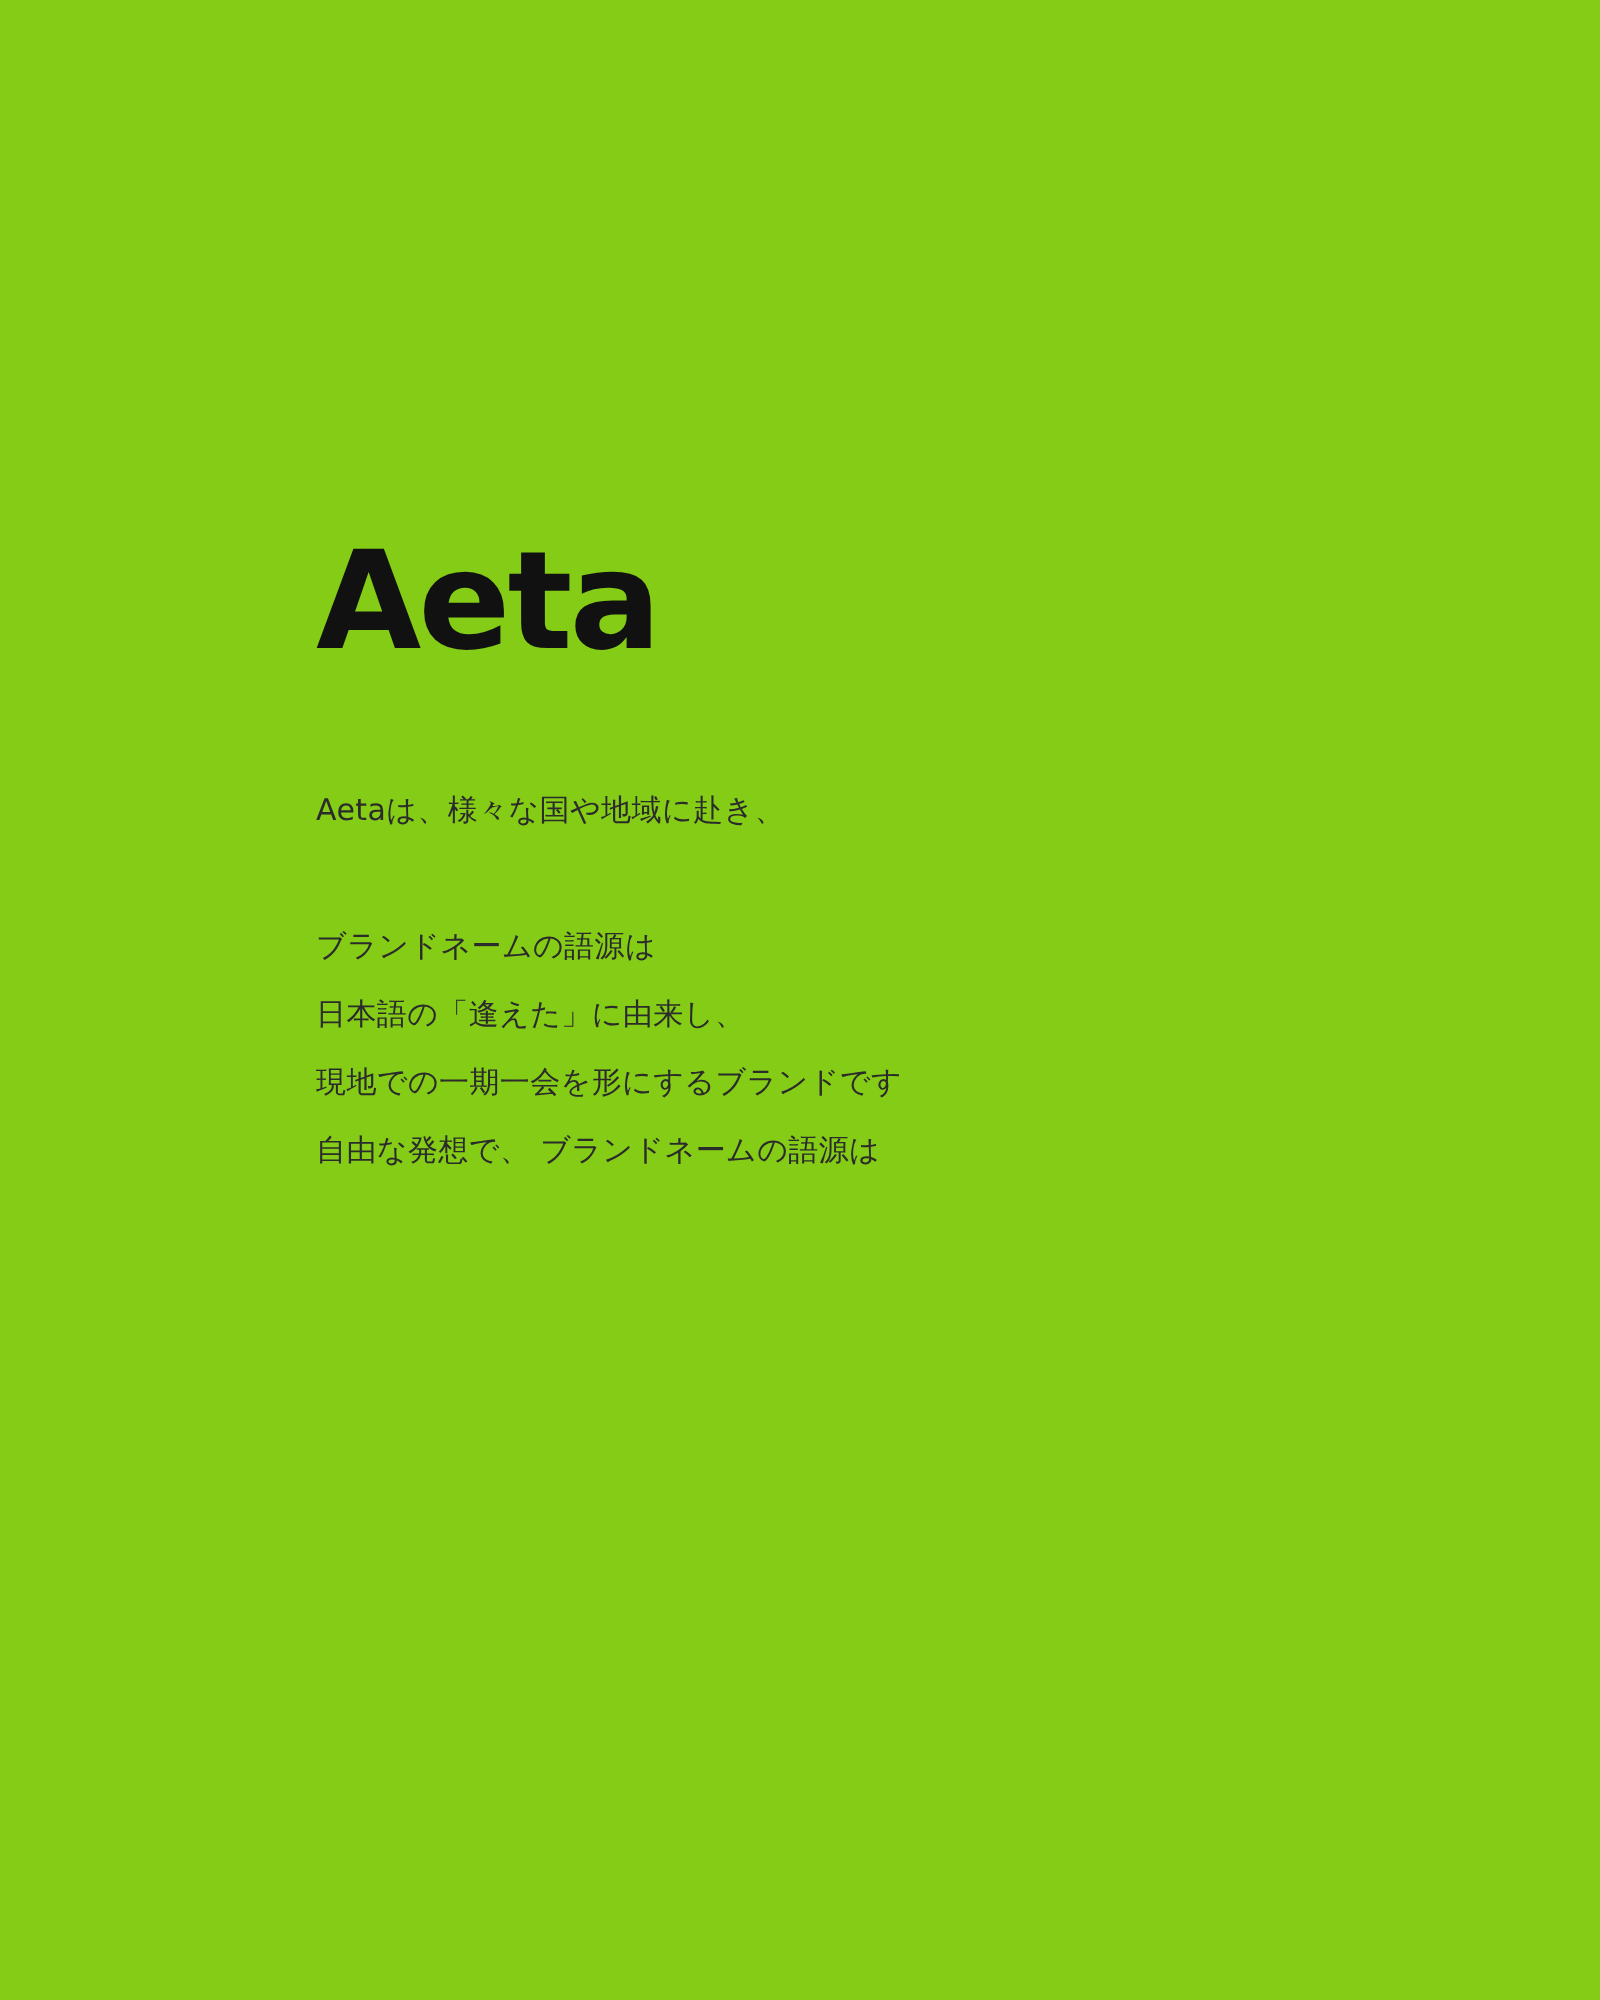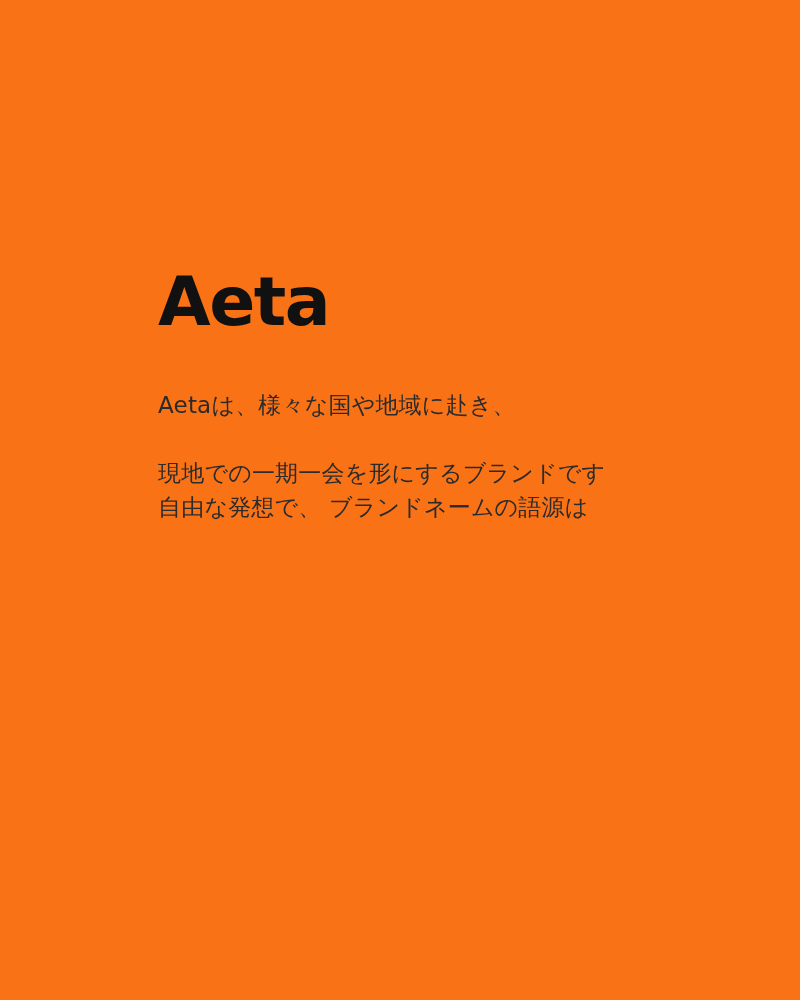--- a/index.html
+++ b/index.html
@@ -14,21 +14,21 @@
     color: #1a1a1a;
     position: relative;
     overflow: hidden;
   }
   .page {
     position: absolute;
     left: 0;
     top: 0;
     width: 800px;
     height: 1000px;
-    background: #f97316;
+    background: #84cc16;
   }
   .brand-title {
     position: absolute;
     left: 158px;
     top: 222px;
     font-family: "DejaVu Sans", sans-serif;
     font-weight: 700;
     font-size: 68px;
     letter-spacing: -1.5px;
     line-height: 1;
@@ -36,21 +36,21 @@
     white-space: nowrap;
   }
   .body-copy {
     position: absolute;
     left: 158px;
     top: 388px;
     width: 520px;
   }
   .paragraph {
     font-family: "DejaVu Sans", sans-serif;
-    font-size: 23px;
+    font-size: 15px;
     line-height: 34px;
     color: #2b2b2b;
     letter-spacing: 0.2px;
     margin: 0;
   }
   .paragraph + .paragraph {
     margin-top: 34px;
   }
   .paragraph .line {
     display: block;
@@ -64,19 +64,21 @@
 
   <h1 class="brand-title">Aeta</h1>
 
   <div class="body-copy">
 
     <p class="paragraph">
       <span class="line">Aetaは、様々な国や地域に赴き、</span>
     </p>
 
     <p class="paragraph">
+      <span class="line">ブランドネームの語源は</span>
+      <span class="line">日本語の「逢えた」に由来し、</span>
       <span class="line">現地での一期一会を形にするブランドです</span>
       <span class="line">自由な発想で、 ブランドネームの語源は</span>
     </p>
 
   </div>
 
 </div>
 
 </body></html>

